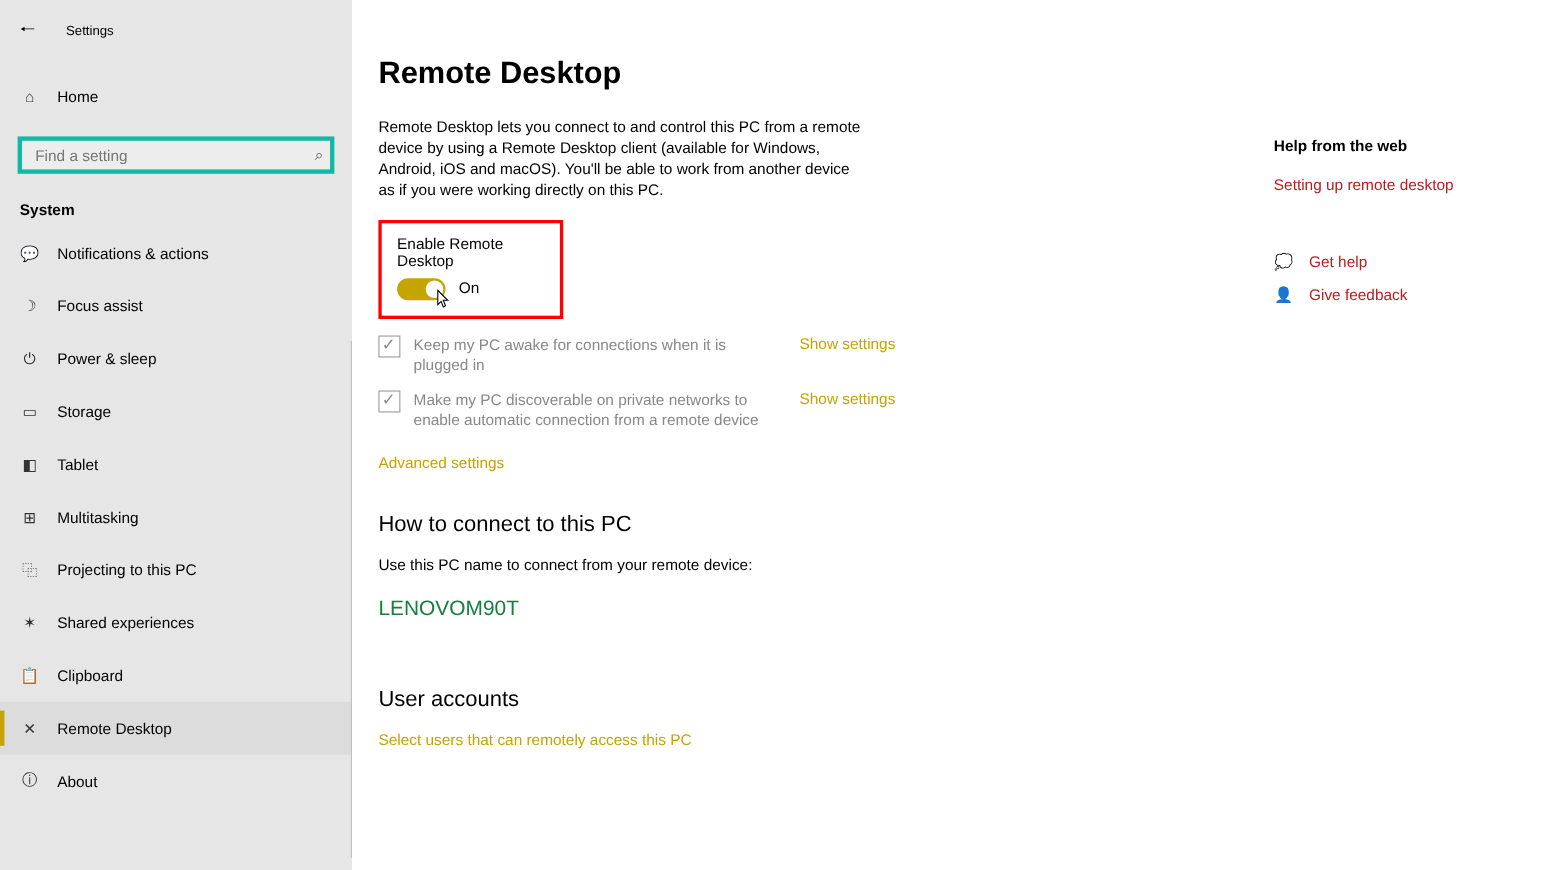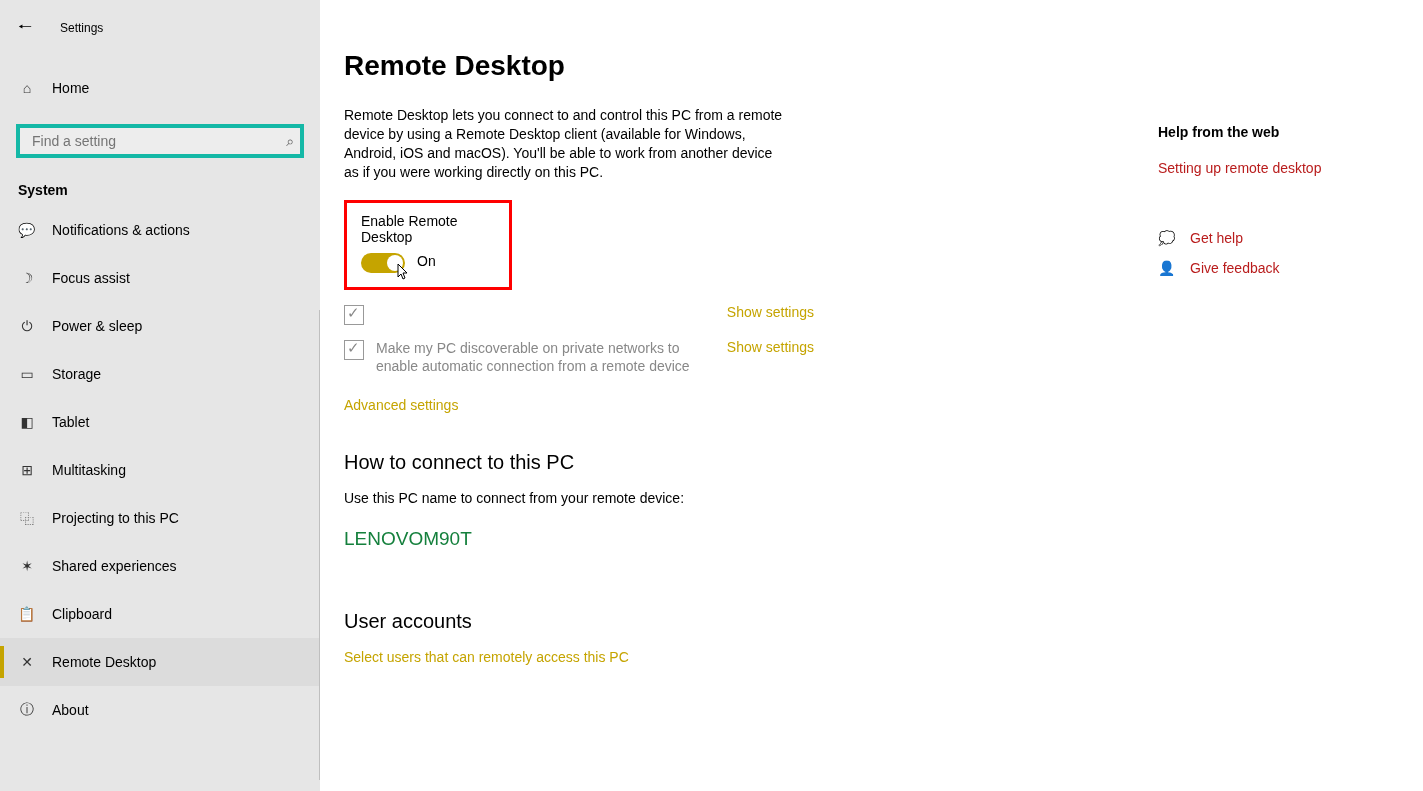--- a/index.html
+++ b/index.html
@@ -315,20 +315,21 @@
         <span class="cursor">
           <svg width="14" height="18">
               <path d="M1 1 L1 14 L4 11 L6 16 L8 15 L6 10 L10 10 Z" fill="#fff" stroke="#000" stroke-width="1"></path>
             </svg>
         </span>
       </div>
     </div>
 
     <div class="check-row">
       <div class="checkbox checked"></div>
+      <div class="check-text">Keep my PC awake for connections when it is plugged in</div>
       <span class="show-link">Show settings</span>
     </div>
 
     <div class="check-row">
       <div class="checkbox checked"></div>
       <div class="check-text" style="max-width:320px;">Make my PC discoverable on private networks to enable automatic connection from a remote device</div>
       <span class="show-link">Show settings</span>
     </div>
 
     <div class="spacer20"></div>

